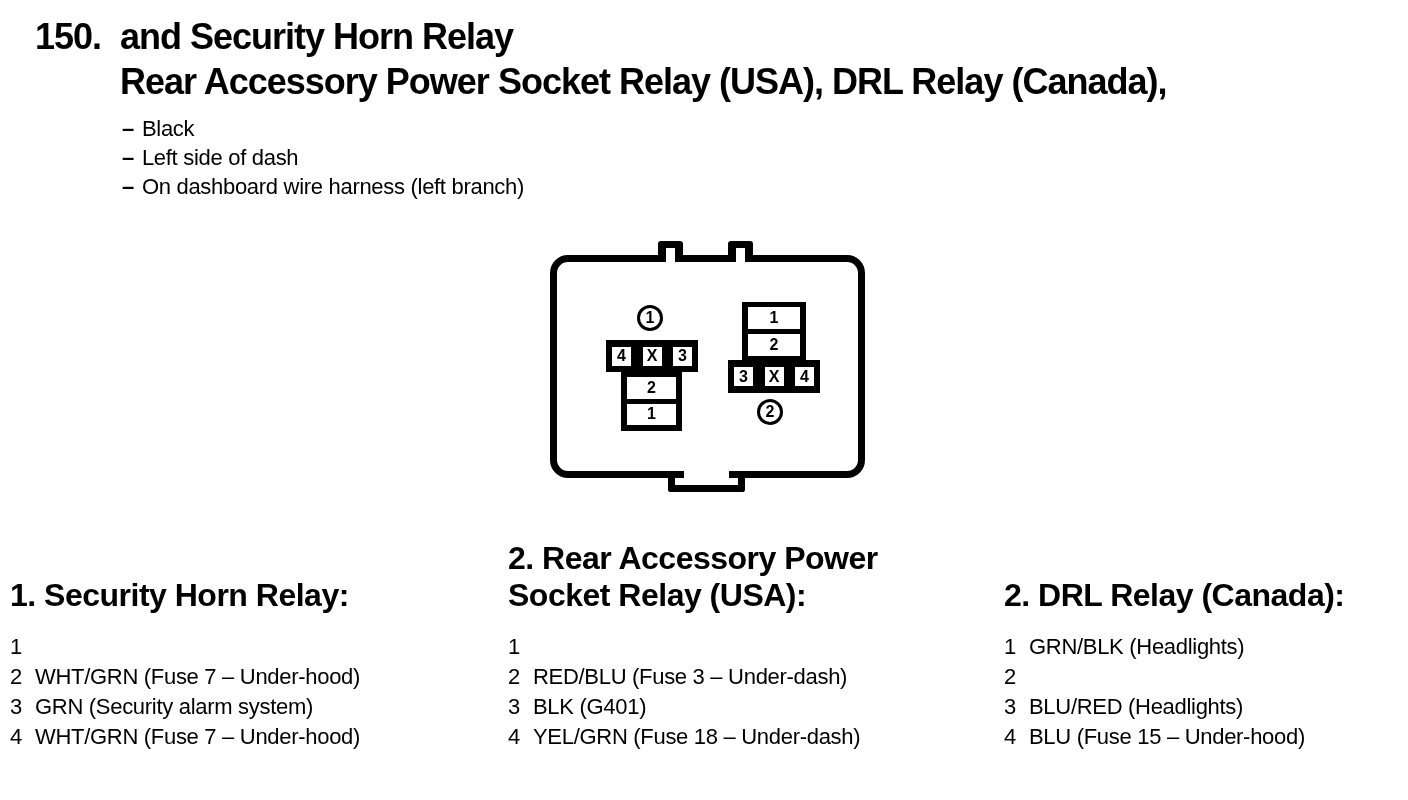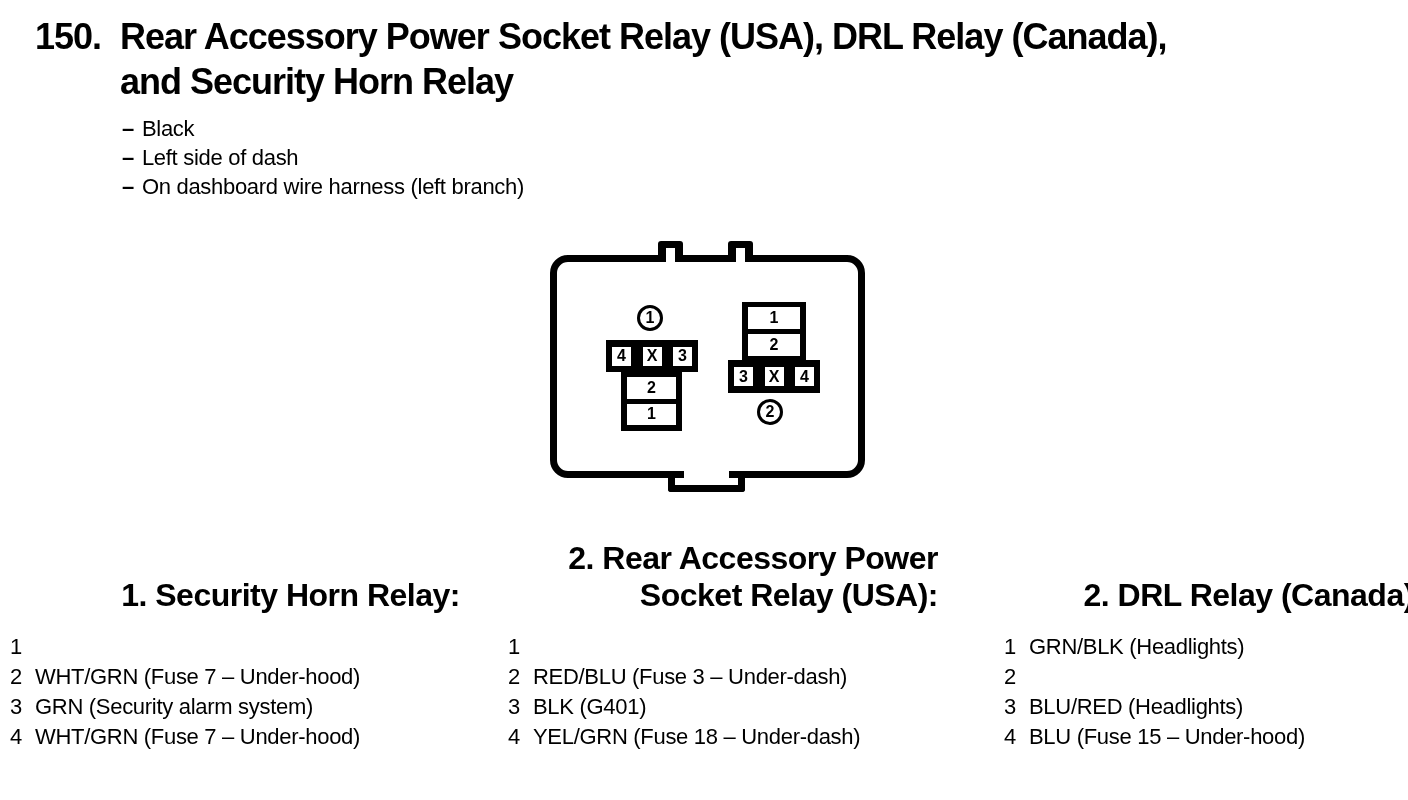--- a/index.html
+++ b/index.html
@@ -92,36 +92,36 @@
   .callout-2 { left:200px; top:137px; }
 
   
   .legend-col { position:absolute; top:538px; }
   .col-1 { left:10px;  width:450px; }
   .col-2 { left:508px; width:430px; }
   .col-3 { left:1004px; width:420px; }
   .col-heading {
     height:76px;
     display:flex; flex-direction:column; justify-content:flex-end;
-    text-align:right;
+    text-align:left;
     font-weight:bold; font-size:32px; line-height:37px;
     letter-spacing:-0.5px; white-space:nowrap;
   }
   .col-items { margin-top:18px; font-size:22px; line-height:30px; letter-spacing:-0.3px; }
   .legend-item { display:flex; white-space:nowrap; }
   .item-num { width:25px; flex:none; }
 </style>
 </head>
 <body>
 
 <div class="title-row">
   <div class="title-number">150.</div>
   <div>
+    <div class="title-line">and Security Horn Relay</div>
     <div class="title-line">Rear Accessory Power Socket Relay (USA), DRL Relay (Canada),</div>
-    <div class="title-line">and Security Horn Relay</div>
   </div>
 </div>
 
 <div class="notes">
   <div class="note-line">
     <span class="note-dash">–</span>
     <span>Black</span>
   </div>
   <div class="note-line">
     <span class="note-dash">–</span>

